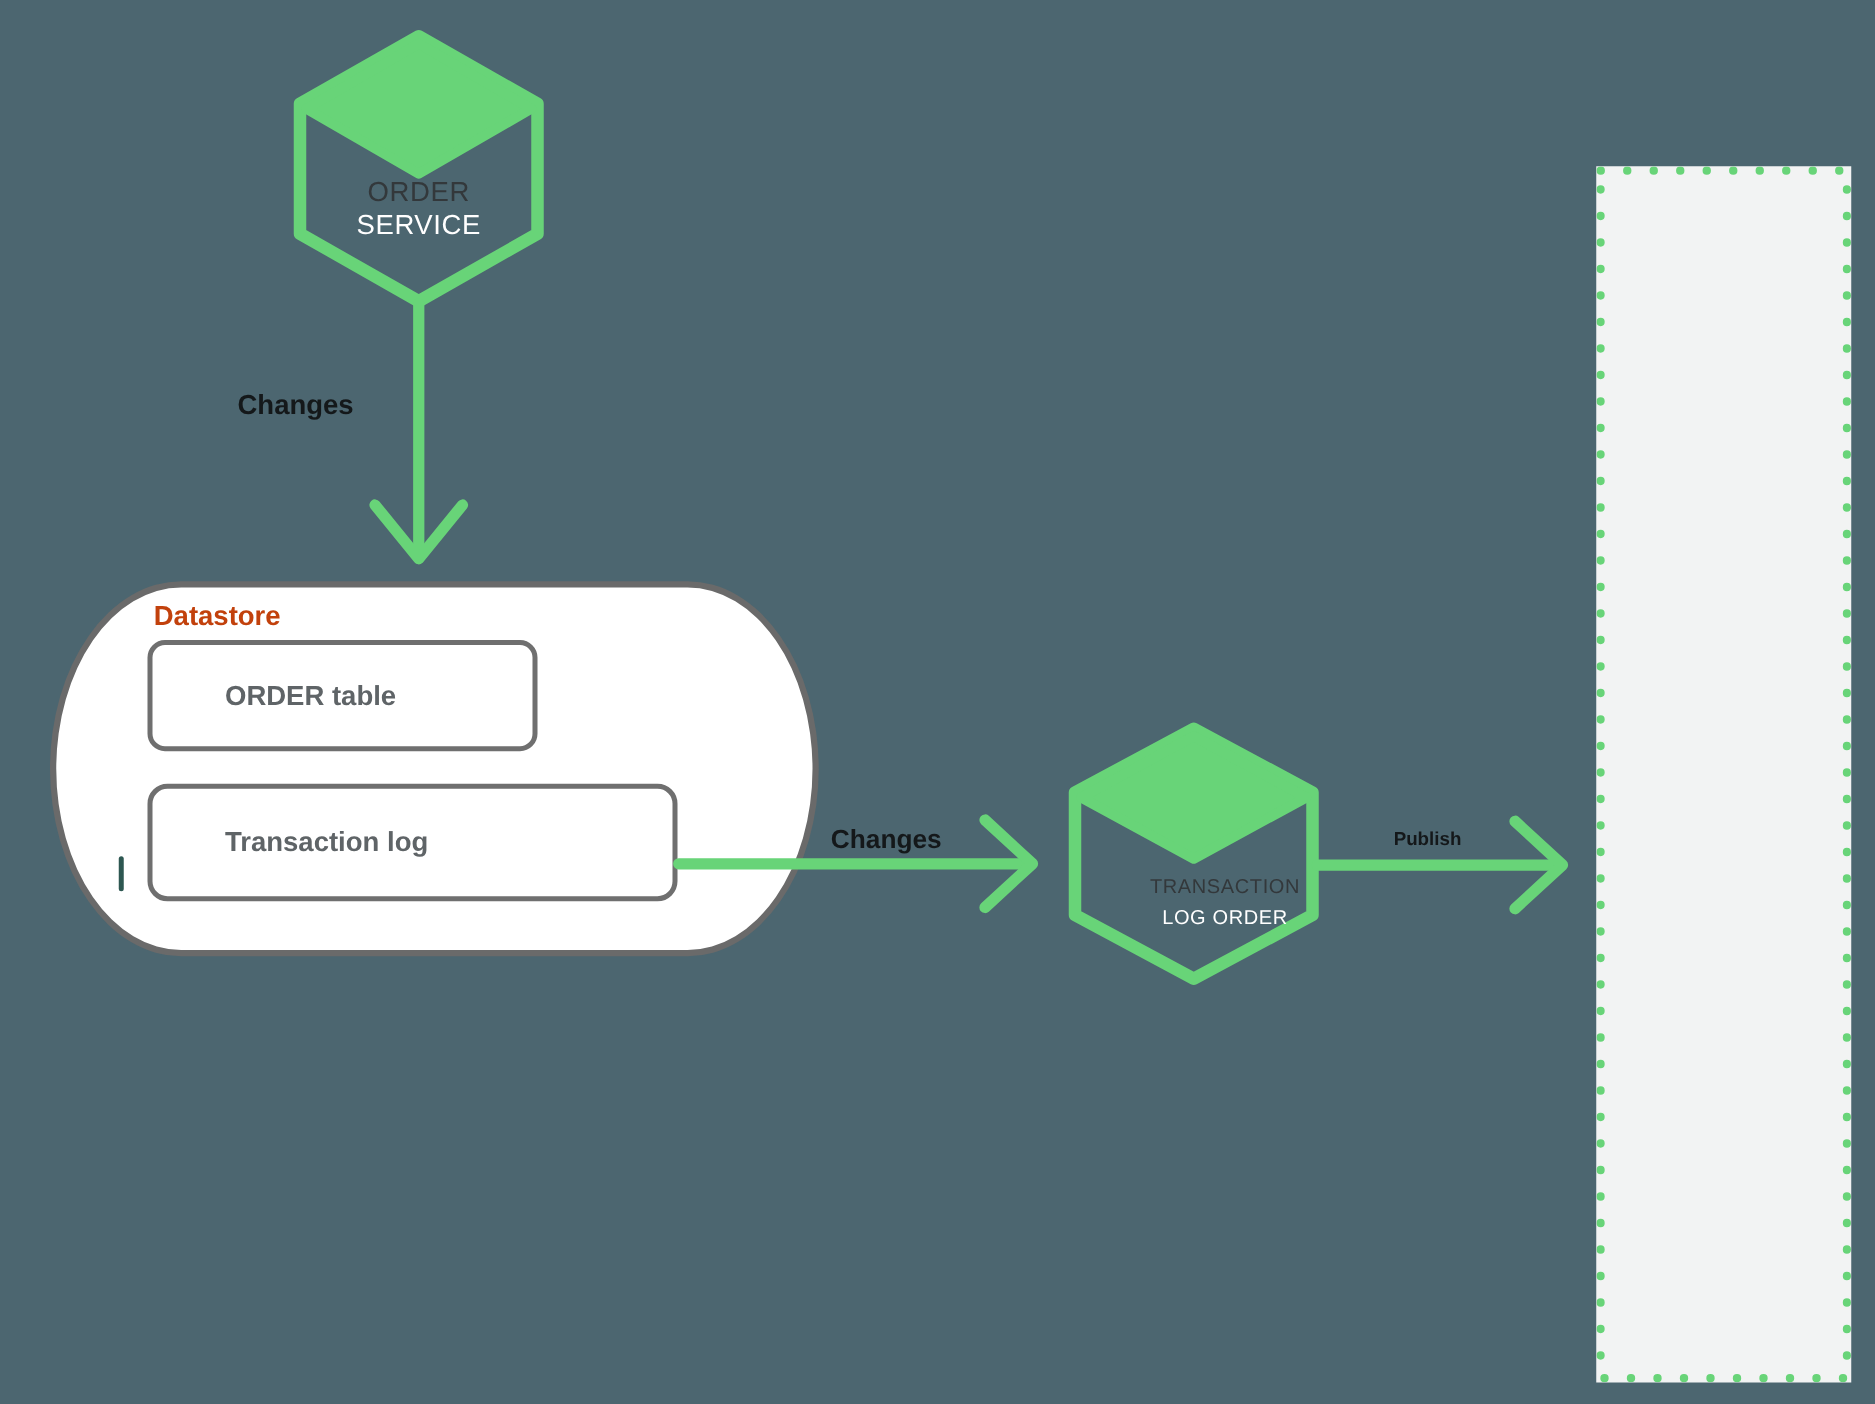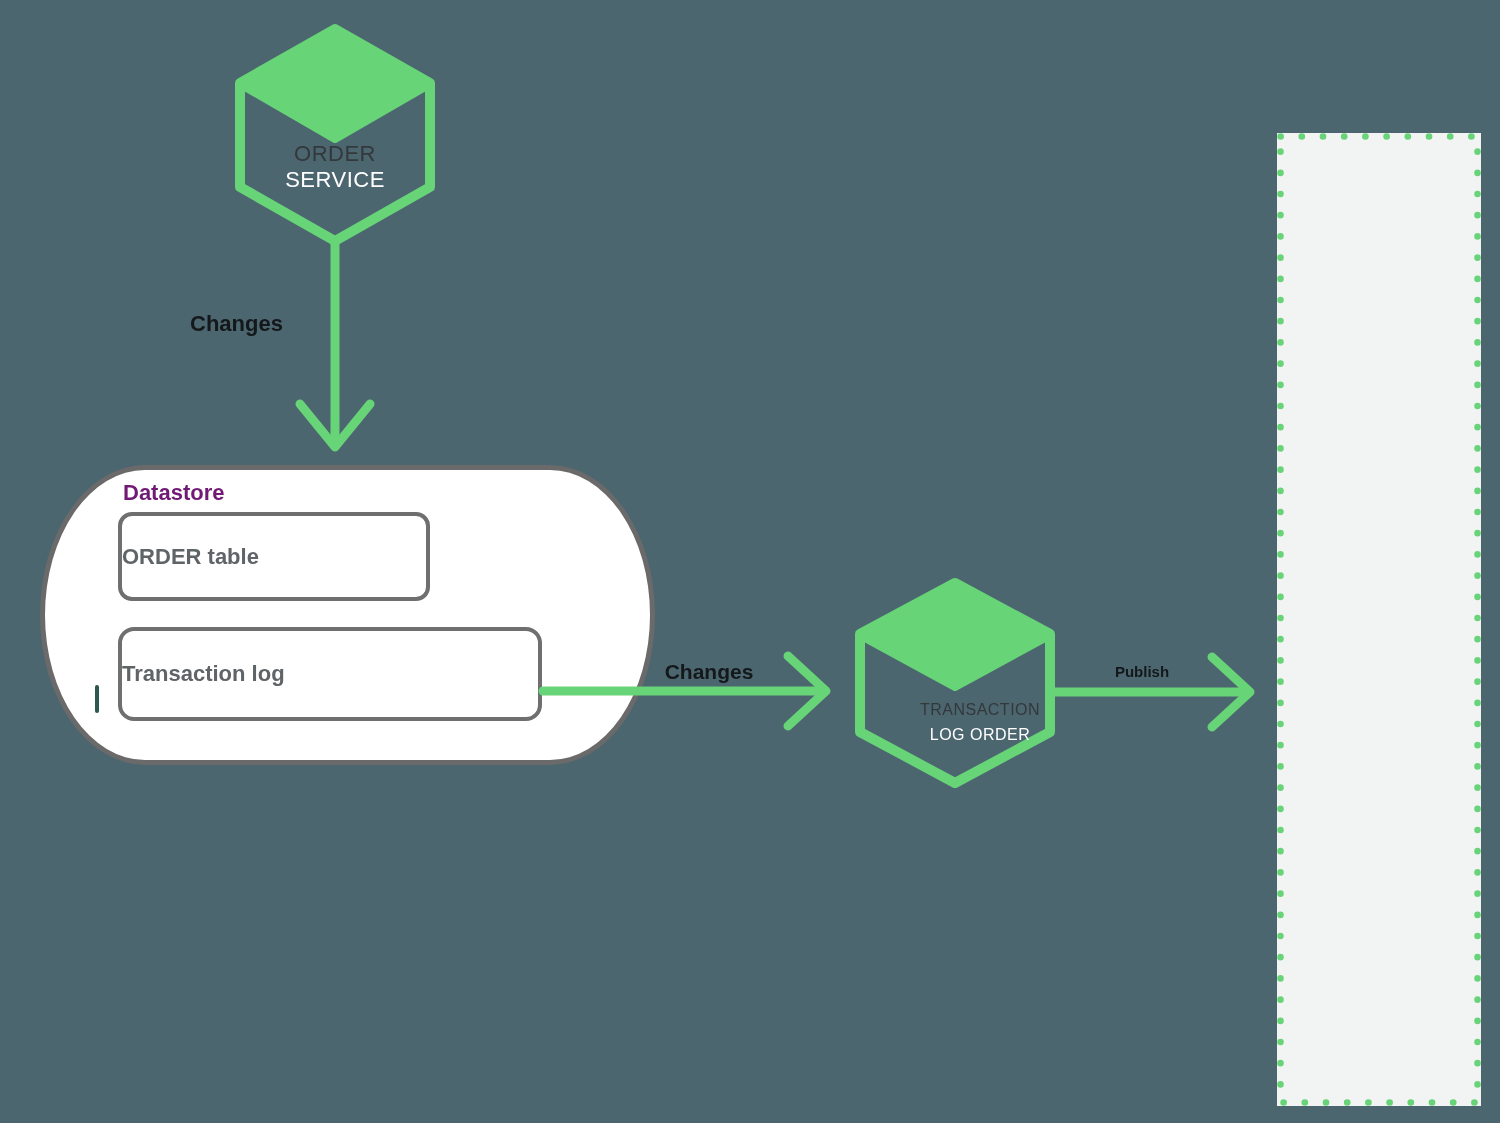--- a/index.html
+++ b/index.html
@@ -48,28 +48,29 @@
     background: #ffffff;
     border: 5px solid #6a6a6a;
     border-radius: 105px / 150px;
     z-index: 1;
   }
   .datastore-title {
     position: absolute;
     left: 78px; top: 10px;
     font-size: 22px;
     font-weight: bold;
-    color: #701a75;
+    color: #c2410c;
   }
   .ds-box {
     position: absolute;
     border: 4px solid #6f6f6f;
     background: #ffffff;
     display: flex;
     align-items: center;
+    padding-left: 58px;
     font-size: 22px;
     font-weight: bold;
     color: #5f6467;
   }
   .ds-box-order { left: 73px; top: 42px; width: 312px; height: 89px; border-radius: 14px; }
   .ds-box-txlog { left: 73px; top: 157px; width: 424px; height: 94px; border-radius: 16px; }
 
   .stray-mark {
     position: absolute;
     left: 95px; top: 685px;

